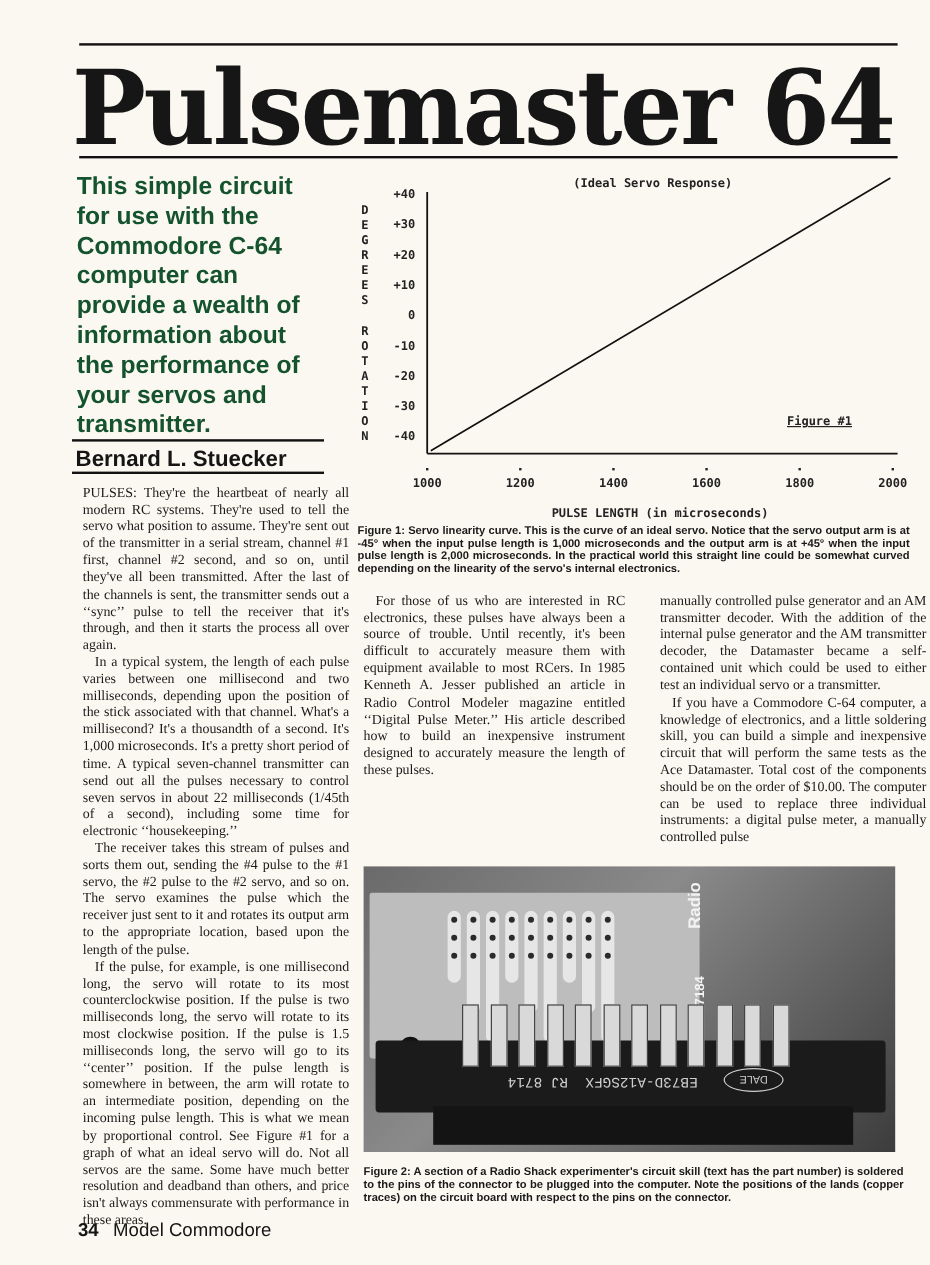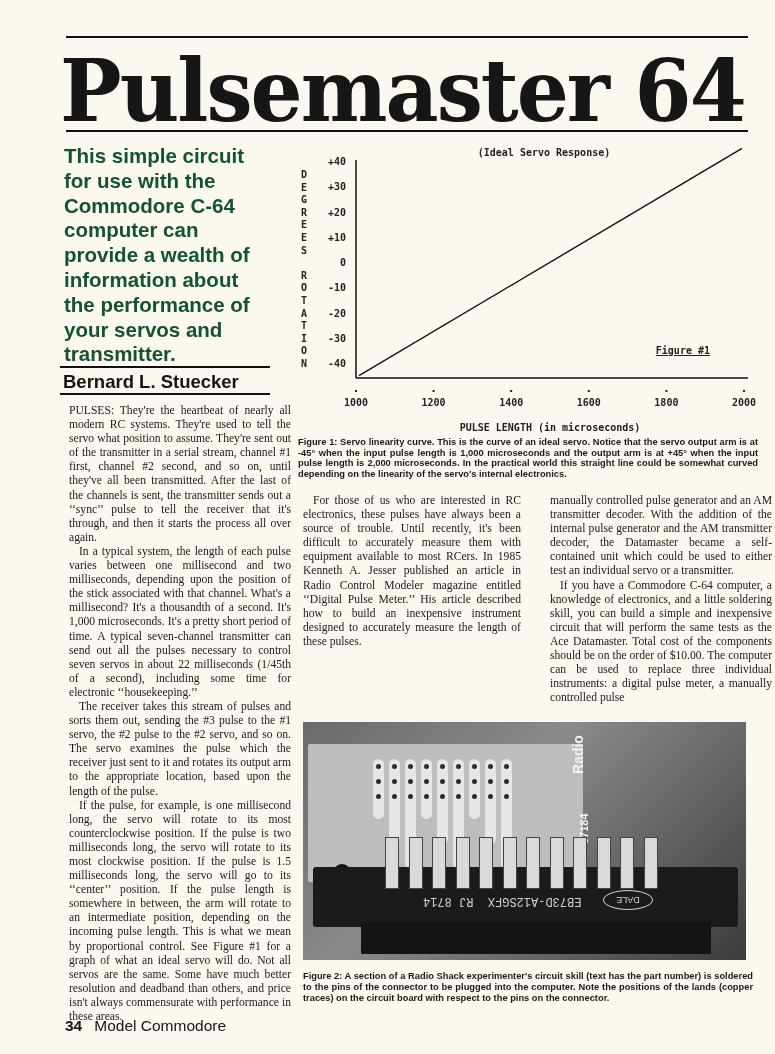--- a/index.html
+++ b/index.html
@@ -172,21 +172,21 @@
     <text id="chart-annotation" class="mono" x="422" y="214" font-size="10" text-anchor="end" text-decoration="underline">Figure #1</text>
     <text id="chart-xlabel" class="mono" x="262" y="291" font-size="10" text-anchor="middle">PULSE LENGTH (in microseconds)</text>
   </svg>
 </div>
 
 <div id="fig1-caption">Figure 1: Servo linearity curve. This is the curve of an ideal servo. Notice that the servo output arm is at -45° when the input pulse length is 1,000 microseconds and the output arm is at +45° when the input pulse length is 2,000 microseconds. In the practical world this straight line could be somewhat curved depending on the linearity of the servo's internal electronics.</div>
 
 <div id="col1" class="col">
   <p class="noindent">PULSES: They're the heartbeat of nearly all modern RC systems. They're used to tell the servo what position to assume. They're sent out of the transmitter in a serial stream, channel #1 first, channel #2 second, and so on, until they've all been transmitted. After the last of the channels is sent, the transmitter sends out a ‘‘sync’’ pulse to tell the receiver that it's through, and then it starts the process all over again.</p>
   <p>In a typical system, the length of each pulse varies between one millisecond and two milliseconds, depending upon the position of the stick associated with that channel. What's a millisecond? It's a thousandth of a second. It's 1,000 microseconds. It's a pretty short period of time. A typical seven-channel transmitter can send out all the pulses necessary to control seven servos in about 22 milliseconds (1/45th of a second), including some time for electronic ‘‘housekeeping.’’</p>
-  <p>The receiver takes this stream of pulses and sorts them out, sending the #3 pulse to the #1 servo, the #2 pulse to the #2 servo, and so on. The servo examines the pulse which the receiver just sent to it and rotates its output arm to the appropriate location, based upon the length of the pulse.</p>
+  <p>The receiver takes this stream of pulses and sorts them out, sending the #4 pulse to the #1 servo, the #2 pulse to the #2 servo, and so on. The servo examines the pulse which the receiver just sent to it and rotates its output arm to the appropriate location, based upon the length of the pulse.</p>
   <p>If the pulse, for example, is one millisecond long, the servo will rotate to its most counterclockwise position. If the pulse is two milliseconds long, the servo will rotate to its most clockwise position. If the pulse is 1.5 milliseconds long, the servo will go to its ‘‘center’’ position. If the pulse length is somewhere in between, the arm will rotate to an intermediate position, depending on the incoming pulse length. This is what we mean by proportional control. See Figure #1 for a graph of what an ideal servo will do. Not all servos are the same. Some have much better resolution and deadband than others, and price isn't always commensurate with performance in these areas.</p>
 </div>
 <div id="col2" class="col">
   <p>For those of us who are interested in RC electronics, these pulses have always been a source of trouble. Until recently, it's been difficult to accurately measure them with equipment available to most RCers. In 1985 Kenneth A. Jesser published an article in Radio Control Modeler magazine entitled ‘‘Digital Pulse Meter.’’ His article described how to build an inexpensive instrument designed to accurately measure the length of these pulses.</p>
 </div>
 <div id="col3" class="col">
   <p class="noindent">manually controlled pulse generator and an AM transmitter decoder. With the addition of the internal pulse generator and the AM transmitter decoder, the Datamaster became a self-contained unit which could be used to either test an individual servo or a transmitter.</p>
   <p>If you have a Commodore C-64 computer, a knowledge of electronics, and a little soldering skill, you can build a simple and inexpensive circuit that will perform the same tests as the Ace Datamaster. Total cost of the components should be on the order of $10.00. The computer can be used to replace three individual instruments: a digital pulse meter, a manually controlled pulse</p>
 </div>
 

